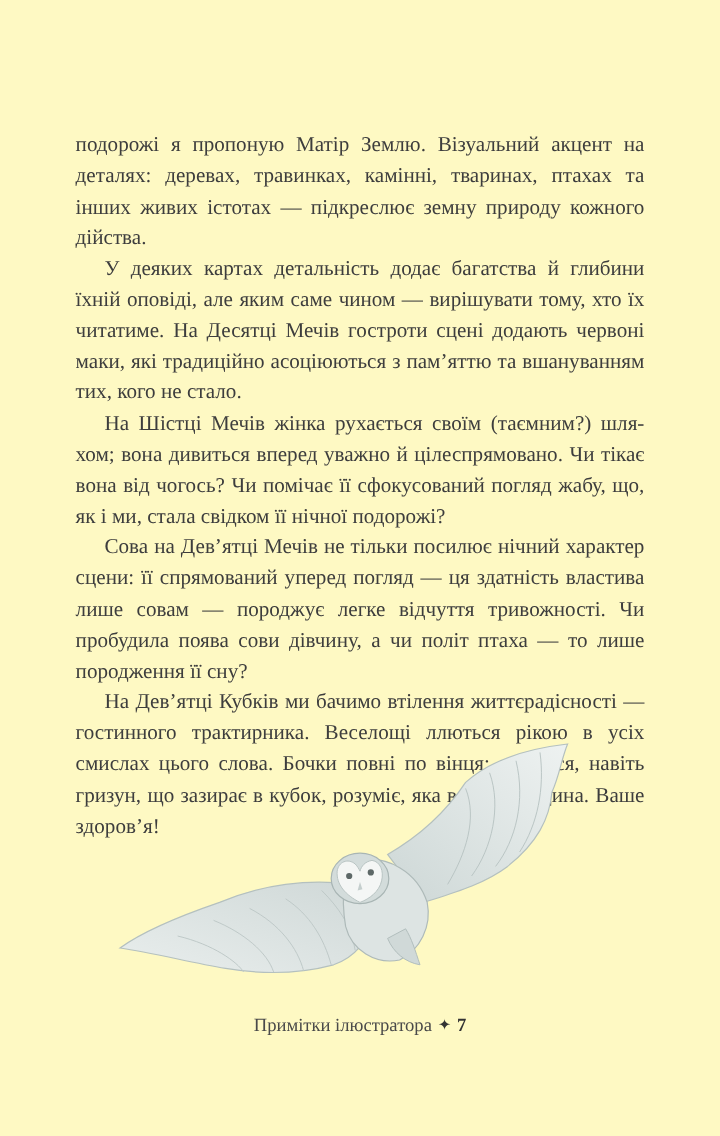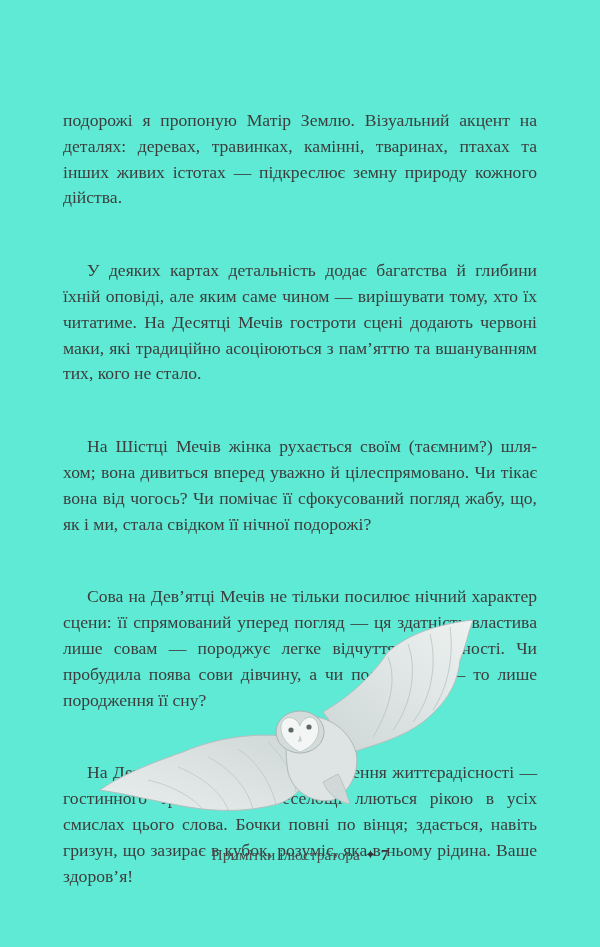--- a/index.html
+++ b/index.html
@@ -1,25 +1,25 @@
 <!DOCTYPE html>
 <html><head>
 <meta charset="utf-8">
 <style>
   html, body { margin:0; padding:0; background:#ffffff; }
   body { width:600px; height:947px; position:relative; overflow:hidden; }
-  .page { position:absolute; left:0; top:0; width:600px; height:947px; background:#5eead4; }
+  .page { position:absolute; left:0; top:0; width:600px; height:947px; background:#fef9c3; }
   .body-text {
     position:absolute; left:63px; top:108px; width:474px;
     font-family:"Liberation Serif", "DejaVu Serif", serif;
     font-size:17.6px; line-height:25.8px; color:#3d3d3d;
     text-align:justify; hyphens:manual;
   }
   .body-text p { margin:0; text-indent:0; }
-  .body-text p.indent { text-indent:24px;margin-top:47px; }
+  .body-text p.indent { text-indent:24px; }
   .illustration { position:absolute; left:88px; top:612px; width:420px; height:210px; }
   .footer {
     position:absolute; top:846px; left:0; width:600px; text-align:center;
     font-family:"Liberation Serif", "DejaVu Serif", serif;
     font-size:15.5px; color:#4a4a4a;
   }
   .footer .star { font-size:13px; margin:0 5px; color:#333; position:relative; top:-1px; }
   .footer .num { font-weight:bold; color:#333; }
 </style>
 </head>

